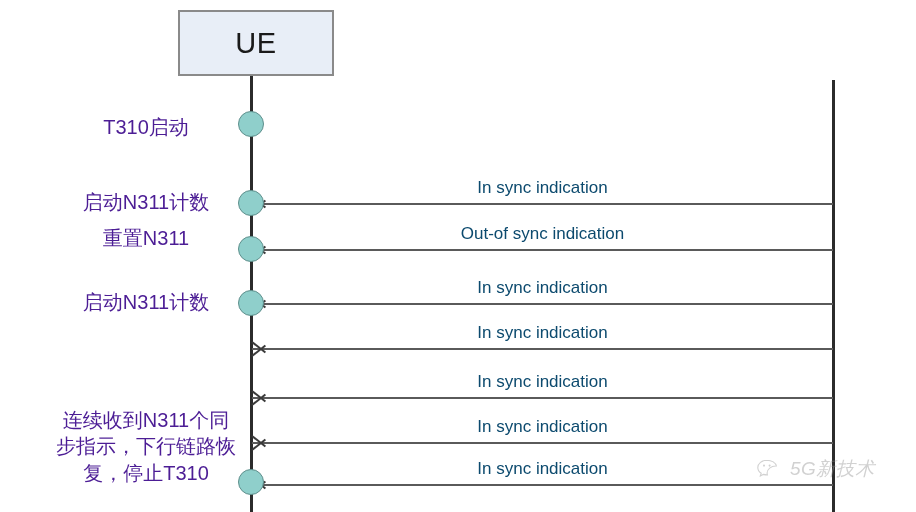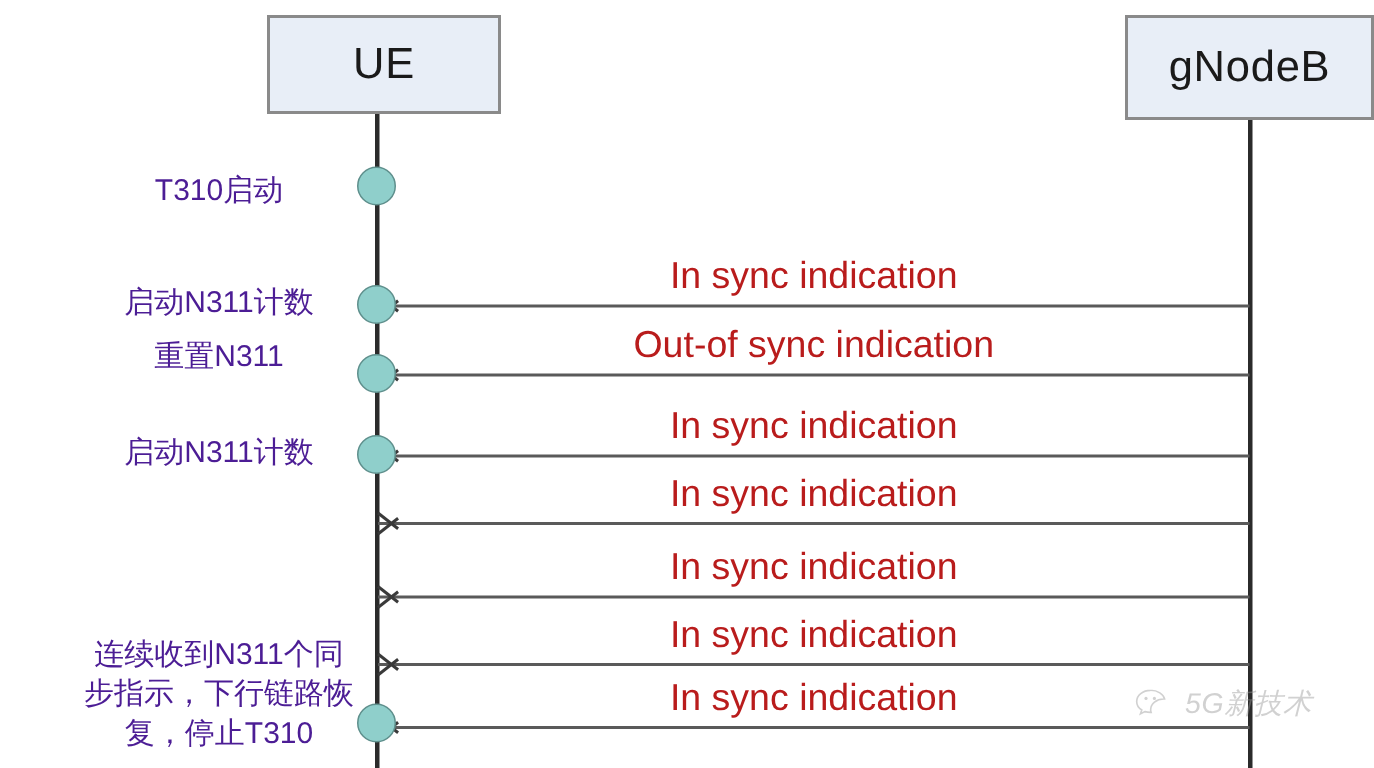--- a/index.html
+++ b/index.html
@@ -78,21 +78,20 @@
     right: 650px;
     text-align: center;
     width: 240px;
     font-size: 20px;
     color: #4c1d95;
     line-height: 1.28;
     transform: translateY(-50%);
   }
   .side-note.multi {
     line-height: 1.32;
-    margin-top: 16px;
   }
   
   .msg {
     position: absolute;
     left: 252px;
     right: 83px;
     transform: translateY(-50%);
   }
   .msg-line {
     position: absolute;
@@ -128,22 +127,22 @@
     top: 14px;
     transform-origin: left center;
     transform: rotate(-38deg);
   }
   .msg-label {
     position: absolute;
     left: 0;
     right: 0;
     bottom: 5px;
     text-align: center;
-    font-size: 25px;
-    color: #b91c1c;
+    font-size: 17px;
+    color: #0c4a6e;
     white-space: nowrap;
     line-height: 1.1;
   }
   
   #watermark {
     position: absolute;
     left: 756px;
     top: 456px;
     display: flex;
     align-items: flex-end;
@@ -162,23 +161,20 @@
 </style>
 </head>
 <body>
 
 <div id="canvas">
 
   <div class="actor-box" id="actor-ue">
     <span class="actor-label">UE</span>
   </div>
 
-  <div class="actor-box" id="actor-gnb">
-    <span class="actor-label">gNodeB</span>
-  </div>
 
   <div class="lifeline" id="lifeline-ue"></div>
   <div class="lifeline" id="lifeline-gnb"></div>
 
   <div class="msg" style="top:203px">
     <div class="msg-label">In sync indication</div>
     <div class="msg-line"></div>
     <div class="msg-arrow"></div>
   </div>
 

